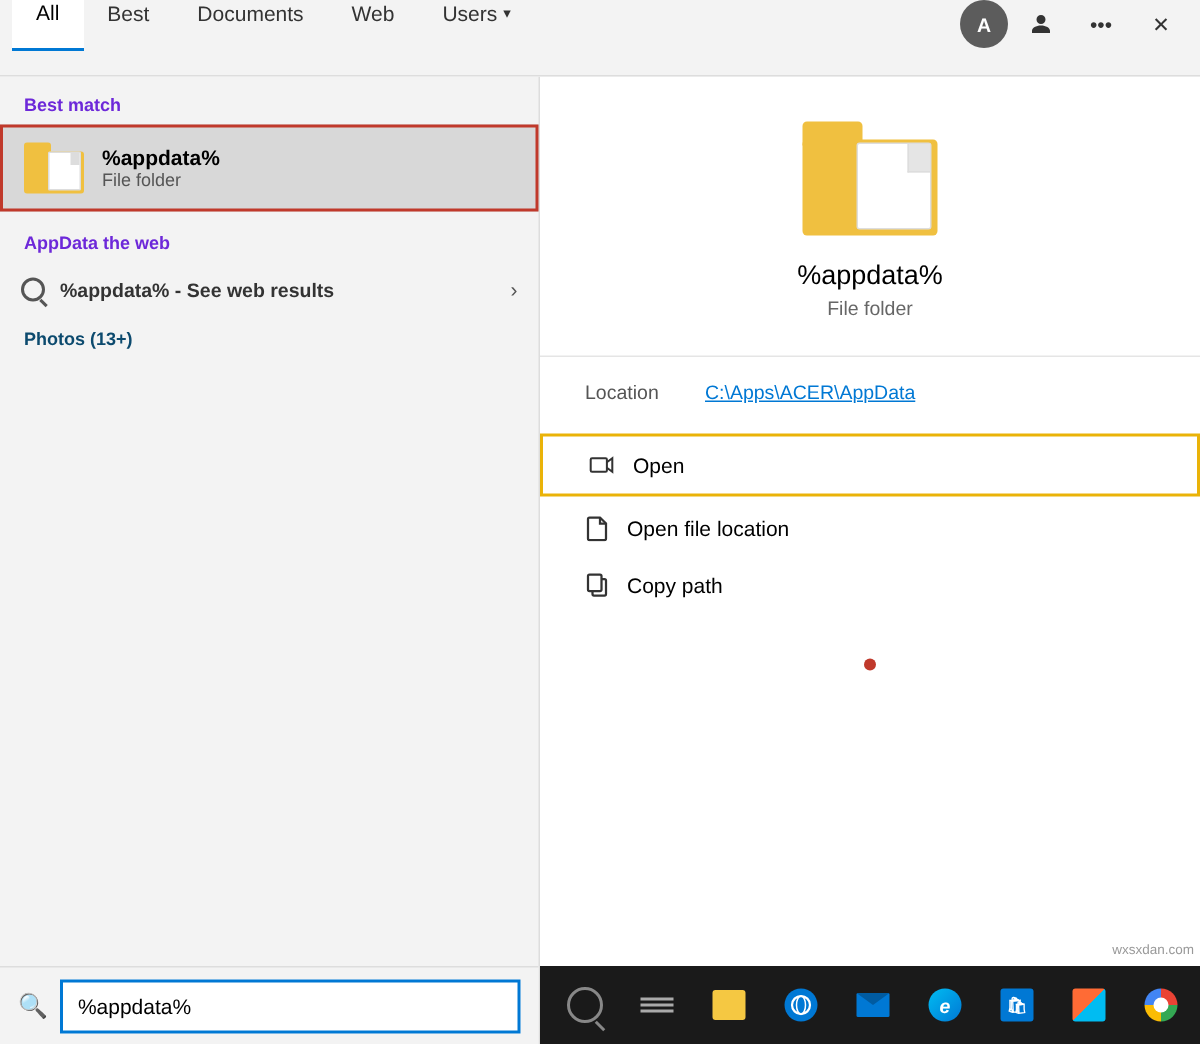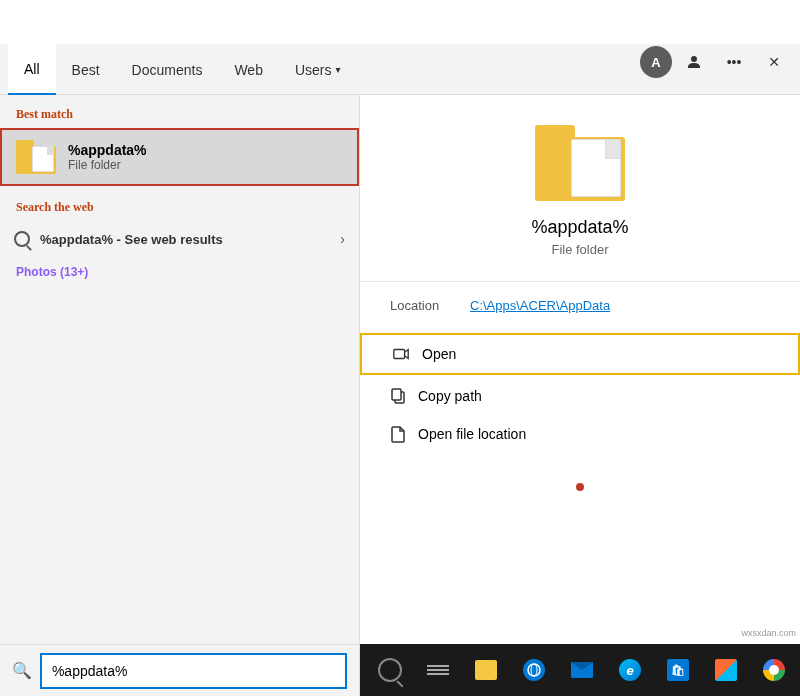--- a/index.html
+++ b/index.html
@@ -16,27 +16,26 @@
     .main-container {
       display: flex;
       flex-direction: column;
       height: 696px;
       background: #fff;
     }
 
     
     .nav-tabs {
       display: flex;
-      align-items: flex-start;
+      align-items: flex-end;
       background: #f3f3f3;
       height: 51px;
-      padding: 0 8px;
+      padding: 16px 8px;
       border-bottom: 1px solid #ddd;
       position: relative;
-      margin-top: 44px;
     }
     .nav-tab {
       padding: 14px 16px;
       font-size: 14px;
       color: #333;
       cursor: pointer;
       height: 51px;
       display: flex;
       align-items: center;
     }
@@ -100,24 +99,23 @@
       min-width: 360px;
       background: #f3f3f3;
       display: flex;
       flex-direction: column;
       border-right: 1px solid #ddd;
     }
 
     .section-label {
       font-size: 12px;
       font-weight: 600;
-      color: #c2410c;
+      color: #6d28d9;
       padding: 12px 16px 6px 16px;
       text-transform: none;
-      font-family: Liberation Serif, serif;
     }
 
     
     .best-match-item {
       display: flex;
       align-items: center;
       padding: 10px 14px;
       background: #d8d8d8;
       cursor: pointer;
       border: 2px solid #c0392b;
@@ -219,21 +217,21 @@
     .chevron-right {
       margin-left: auto;
       font-size: 14px;
       color: #555;
     }
 
     
     .photos-label {
       font-size: 12px;
       font-weight: 600;
-      color: #8b5cf6;
+      color: #0c4a6e;
       padding: 8px 16px 4px 16px;
     }
 
     
     .left-spacer {
       flex: 1;
     }
 
     
     .search-bar {
@@ -559,21 +557,21 @@
           <div class="folder-tab"></div>
           <div class="folder-body"></div>
           <div class="folder-page"></div>
         </div>
         <div class="match-text-group">
           <span class="match-title">%appdata%</span>
           <span class="match-subtitle">File folder</span>
         </div>
       </div>
 
-      <div class="section-label">Search the web</div>
+      <div class="section-label">AppData the web</div>
 
       <div class="web-search-item">
         <div class="search-circle"></div>
         <span class="web-search-text">
           <span>%appdata%</span><span> - See web results</span>
         </span>
         <span class="chevron-right">›</span>
       </div>
 
       <div class="photos-label">Photos (13+)</div>
@@ -609,39 +607,39 @@
         <span class="open-icon">
           <svg viewBox="0 0 20 20" fill="none" xmlns="http://www.w3.org/2000/svg">
             <rect x="2" y="5" width="12" height="10" rx="1" stroke="#333" stroke-width="1.5" fill="none"></rect>
             <path d="M14 8l4-3v10l-4-3" stroke="#333" stroke-width="1.5" fill="none"></path>
           </svg>
         </span>
         <span>Open</span>
       </div>
 
       <div class="action-btn">
+        <span class="file-loc-icon">
+          <svg width="16" height="18" viewBox="0 0 16 18" fill="none">
+            <path d="M3 2h7l4 4v10a1 1 0 0 1-1 1H3a1 1 0 0 1-1-1V3a1 1 0 0 1 1-1z" stroke="#333" stroke-width="1.5" fill="none"></path>
+            <path d="M10 2v4h4" stroke="#333" stroke-width="1.5"></path>
+          </svg>
+        </span>
+        <span>Open file location</span>
+      </div>
+
+      <div class="action-btn">
         <span class="copy-icon">
           <svg width="16" height="18" viewBox="0 0 16 18" fill="none">
             <rect x="5" y="5" width="9" height="11" rx="1" stroke="#333" stroke-width="1.5" fill="none"></rect>
             <rect x="2" y="2" width="9" height="11" rx="1" stroke="#333" stroke-width="1.5" fill="white"></rect>
           </svg>
         </span>
         <span>Copy path</span>
       </div>
 
-      <div class="action-btn">
-        <span class="file-loc-icon">
-          <svg width="16" height="18" viewBox="0 0 16 18" fill="none">
-            <path d="M3 2h7l4 4v10a1 1 0 0 1-1 1H3a1 1 0 0 1-1-1V3a1 1 0 0 1 1-1z" stroke="#333" stroke-width="1.5" fill="none"></path>
-            <path d="M10 2v4h4" stroke="#333" stroke-width="1.5"></path>
-          </svg>
-        </span>
-        <span>Open file location</span>
-      </div>
-
       <div class="red-dot"></div>
 
     </div>
 
   </div>
 
 </div>
 
 <div class="taskbar">
   <div class="taskbar-btn">

